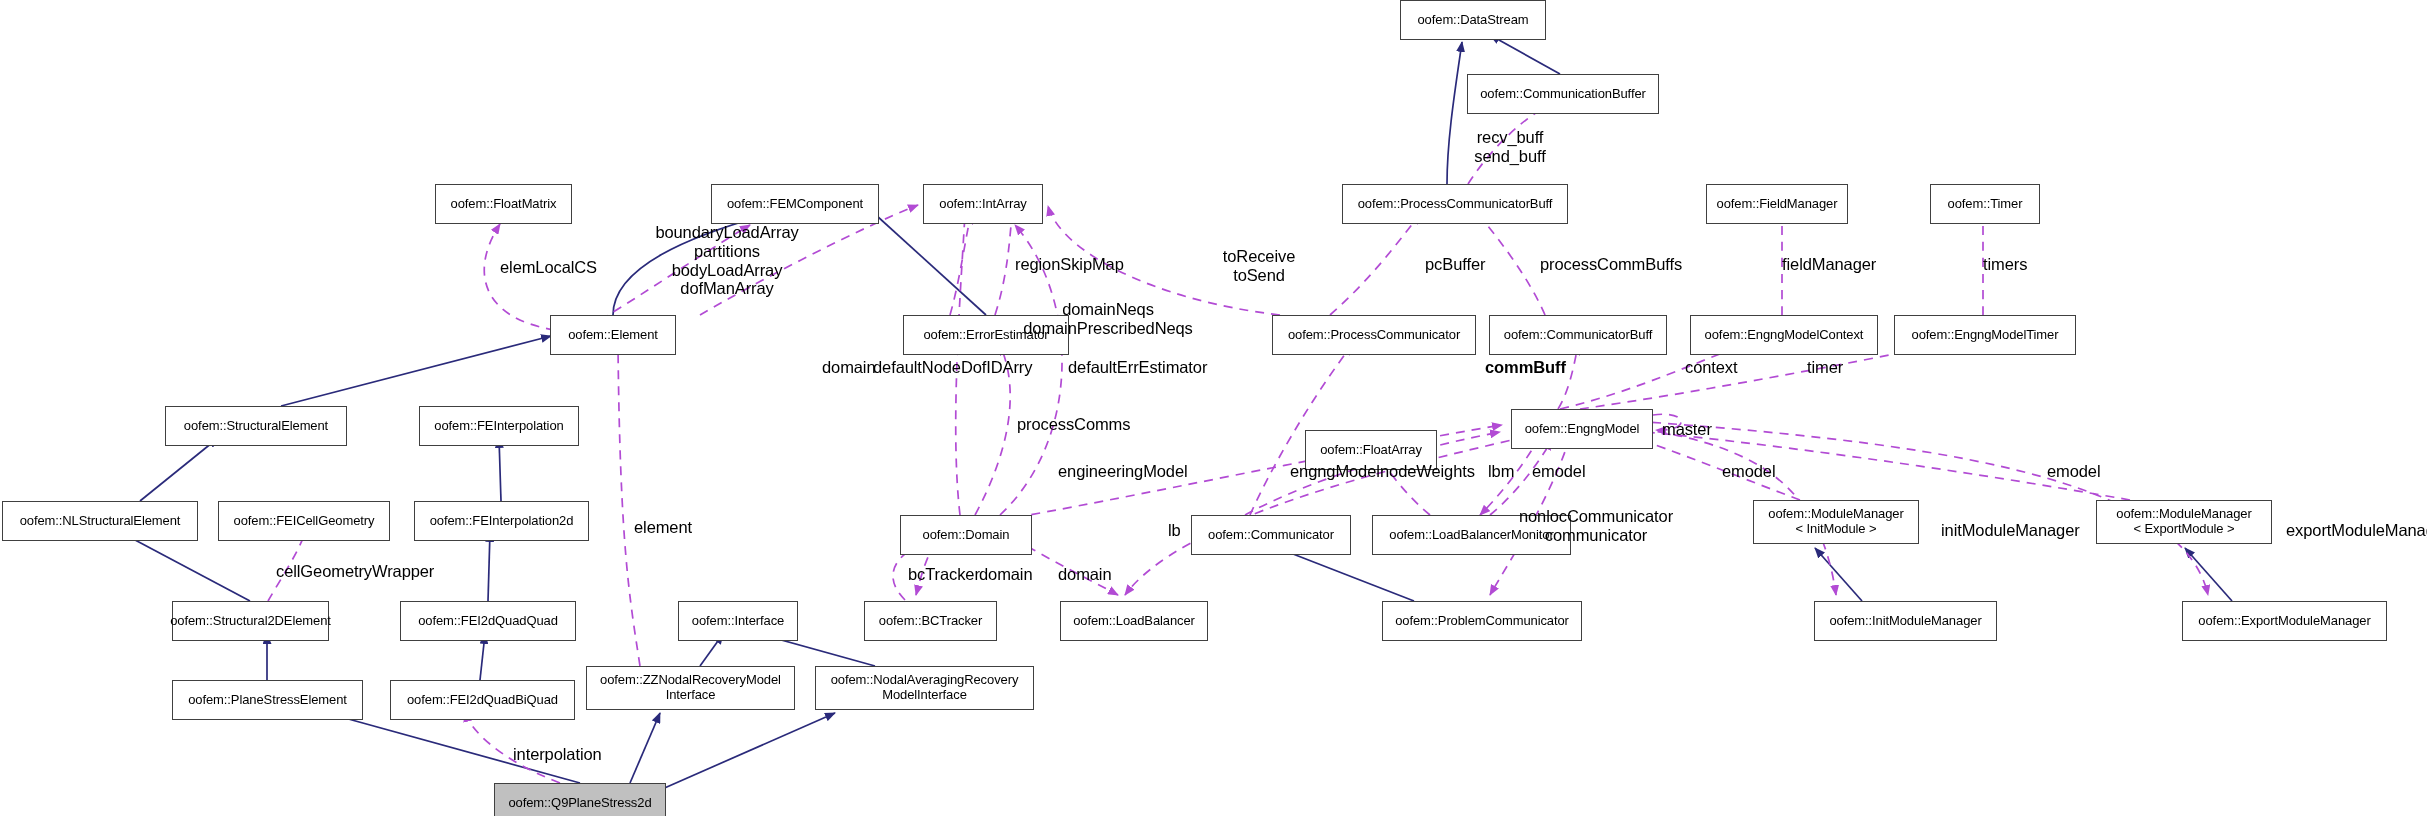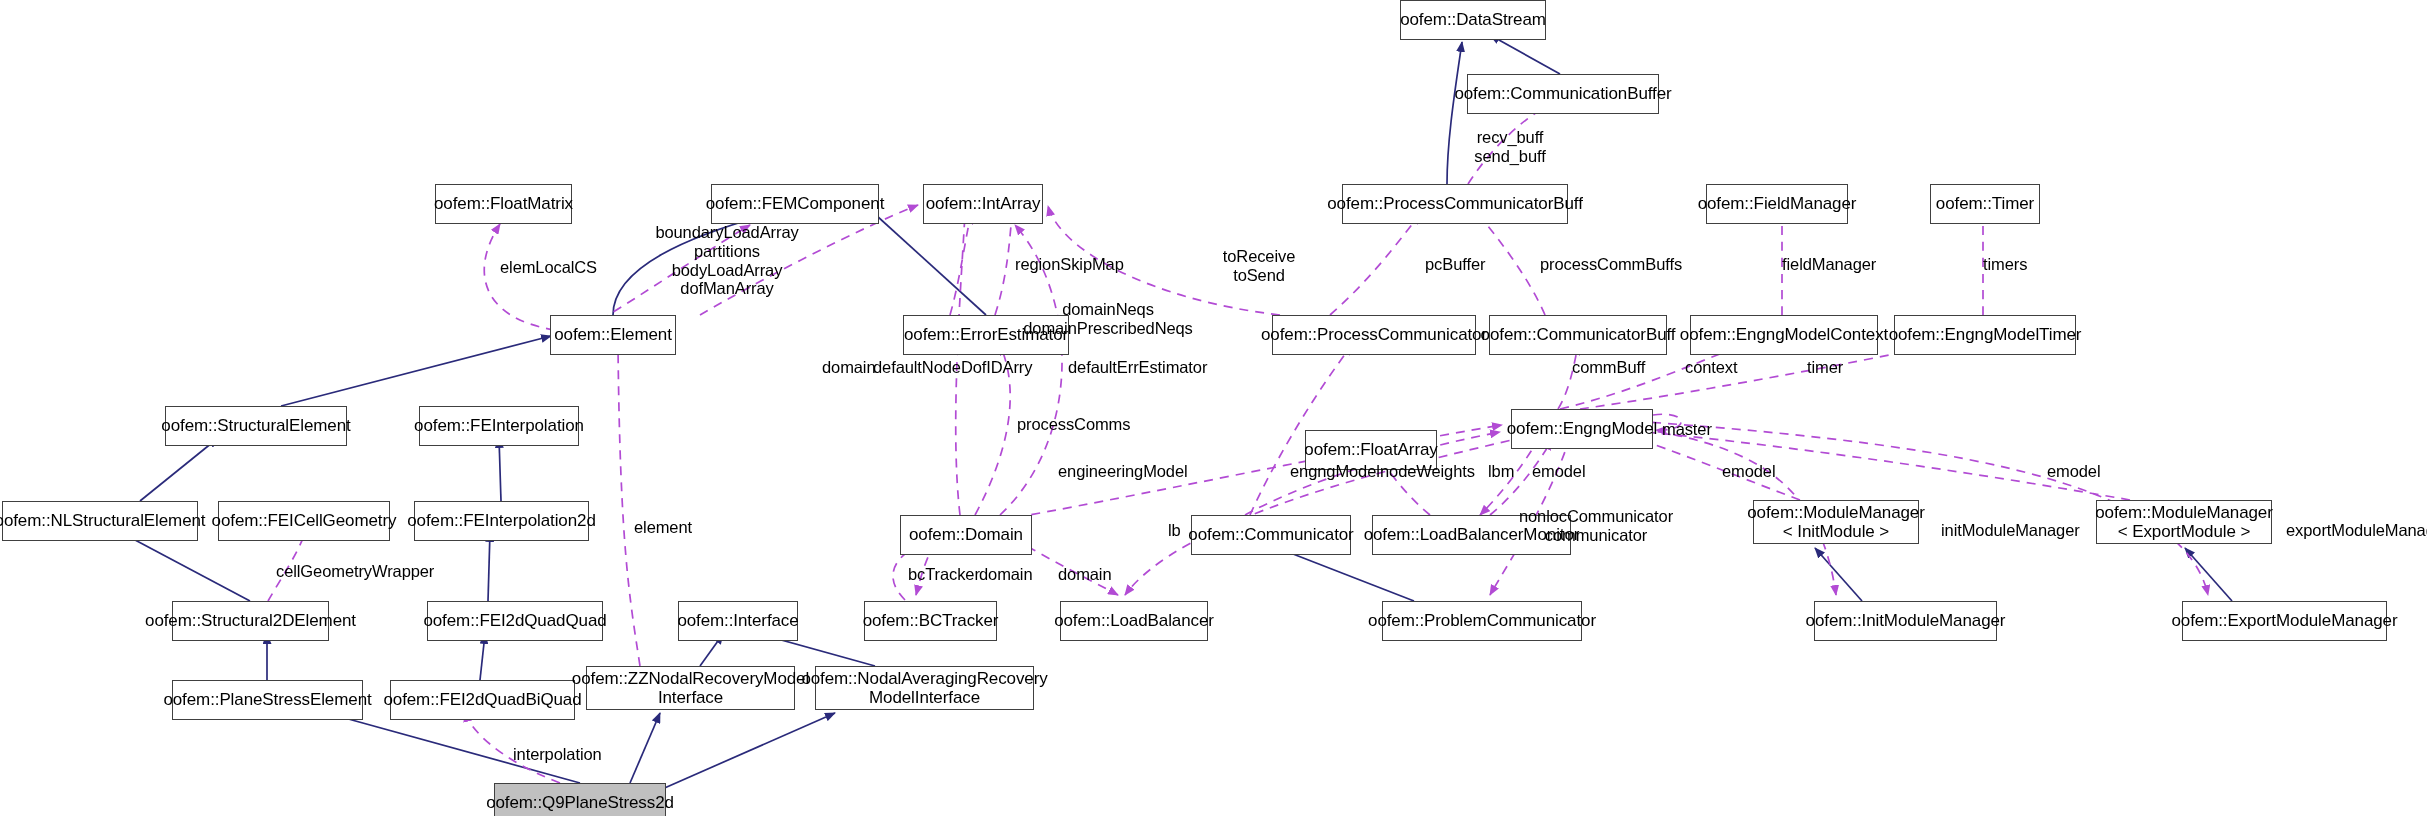--- a/index.html
+++ b/index.html
@@ -23,21 +23,21 @@
     width: 2427px;
     height: 816px;
     pointer-events: none;
   }
   .node {
     position: absolute;
     box-sizing: border-box;
     border: 1.6px solid #404040;
     background: #ffffff;
     color: #000000;
-    font-size: 17px;
+    font-size: 13px;
     line-height: 1.12;
     text-align: center;
     display: flex;
     align-items: center;
     justify-content: center;
     white-space: pre;
     padding: 19px 7px;
     letter-spacing: -0.1px;
   }
   .node.highlight {
@@ -155,21 +155,21 @@
       <div class="node" style="left: 218px; top: 501px; width: 172px; height: 28px;">oofem::FEICellGeometry</div>
       <div class="node" style="left: 414px; top: 501px; width: 175px; height: 28px;">oofem::FEInterpolation2d</div>
       <div class="node" style="left: 900px; top: 515px; width: 132px; height: 28px;">oofem::Domain</div>
       <div class="node" style="left: 1191px; top: 515px; width: 160px; height: 28px; text-align: right;">oofem::Communicator</div>
       <div class="node" style="left: 1372px; top: 515px; width: 199px; height: 28px;">oofem::LoadBalancerMonitor</div>
       <div class="node" style="left: 1753px; top: 500px; width: 166px; height: 44px;">oofem::ModuleManager
 &lt; InitModule &gt;</div>
       <div class="node" style="left: 2096px; top: 500px; width: 176px; height: 44px;">oofem::ModuleManager
 &lt; ExportModule &gt;</div>
       <div class="node" style="left: 172px; top: 601px; width: 157px; height: 28px;">oofem::Structural2DElement</div>
-      <div class="node" style="left: 400px; top: 601px; width: 176px; height: 36px; margin-left: 27px;">oofem::FEI2dQuadQuad</div>
+      <div class="node" style="left: 400px; top: 601px; width: 176px; height: 36px;">oofem::FEI2dQuadQuad</div>
       <div class="node" style="left: 678px; top: 601px; width: 120px; height: 28px; text-align: right;">oofem::Interface</div>
       <div class="node" style="left: 864px; top: 601px; width: 133px; height: 28px;">oofem::BCTracker</div>
       <div class="node" style="left: 1060px; top: 601px; width: 148px; height: 28px;">oofem::LoadBalancer</div>
       <div class="node" style="left: 1382px; top: 601px; width: 200px; height: 28px;">oofem::ProblemCommunicator</div>
       <div class="node" style="left: 1814px; top: 601px; width: 183px; height: 16px;">oofem::InitModuleManager</div>
       <div class="node" style="left: 2182px; top: 601px; width: 205px; height: 28px;">oofem::ExportModuleManager</div>
       <div class="node" style="left: 172px; top: 680px; width: 191px; height: 28px;">oofem::PlaneStressElement</div>
       <div class="node" style="left: 390px; top: 680px; width: 185px; height: 28px;">oofem::FEI2dQuadBiQuad</div>
       <div class="node" style="left: 586px; top: 666px; width: 209px; height: 44px;">oofem::ZZNodalRecoveryModel
 Interface</div>
@@ -190,21 +190,21 @@
 toSend</div>
       <div class="elabel left" style="left: 1425px; top: 255px;">pcBuffer</div>
       <div class="elabel left" style="left: 1540px; top: 255px;">processCommBuffs</div>
       <div class="elabel left" style="left: 1782px; top: 255px;">fieldManager</div>
       <div class="elabel left" style="left: 1983px; top: 255px;">timers</div>
       <div class="elabel" style="left: 1108px; top: 300px; transform: translateX(-50%);">domainNeqs
 domainPrescribedNeqs</div>
       <div class="elabel left" style="left: 822px; top: 358px;">domain</div>
       <div class="elabel left" style="left: 873px; top: 358px;">defaultNodeDofIDArry</div>
       <div class="elabel left" style="left: 1068px; top: 358px;">defaultErrEstimator</div>
-      <div class="elabel left" style="left: 1572px; top: 358px;">commBuff</div>
+      <div class="elabel left" style="left: 1485px; top: 358px; font-weight: bold;">commBuff</div>
       <div class="elabel left" style="left: 1685px; top: 358px;">context</div>
       <div class="elabel left" style="left: 1807px; top: 358px;">timer</div>
       <div class="elabel left" style="left: 1017px; top: 415px;">processComms</div>
       <div class="elabel left" style="left: 1662px; top: 420px;">master</div>
       <div class="elabel left" style="left: 1058px; top: 462px;">engineeringModel</div>
       <div class="elabel left" style="left: 1290px; top: 462px;">engngModel</div>
       <div class="elabel left" style="left: 1380px; top: 462px;">nodeWeights</div>
       <div class="elabel left" style="left: 1488px; top: 462px;">lbm</div>
       <div class="elabel left" style="left: 1532px; top: 462px;">emodel</div>
       <div class="elabel left" style="left: 1722px; top: 462px;">emodel</div>

